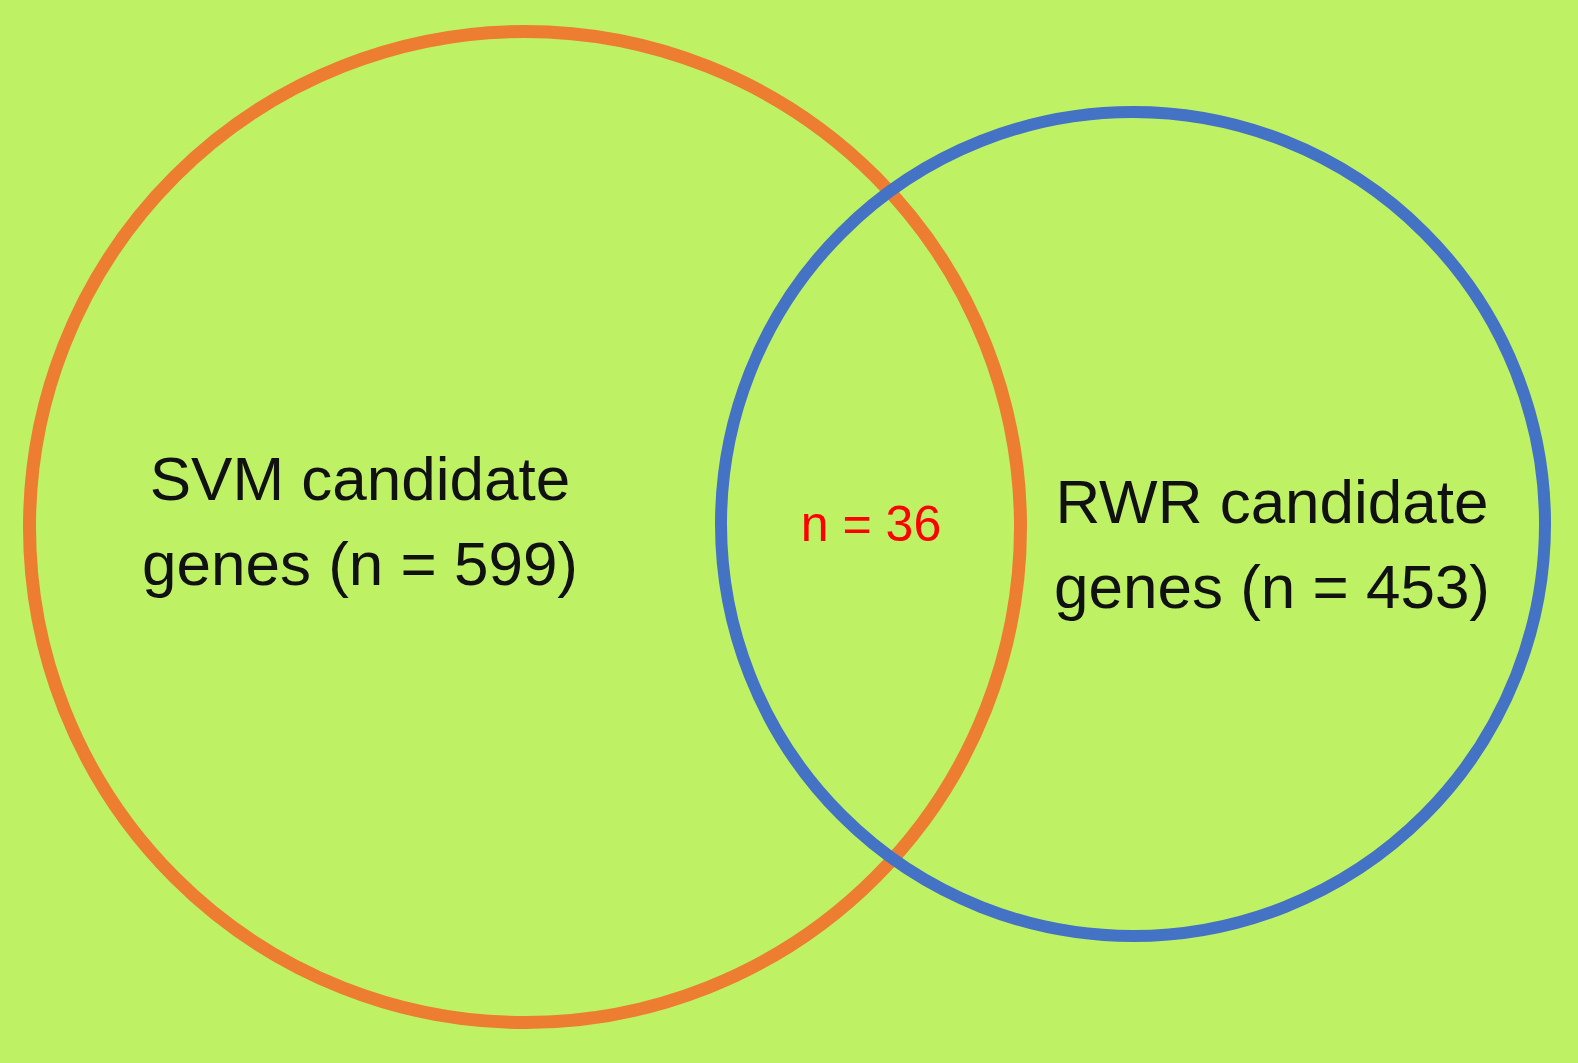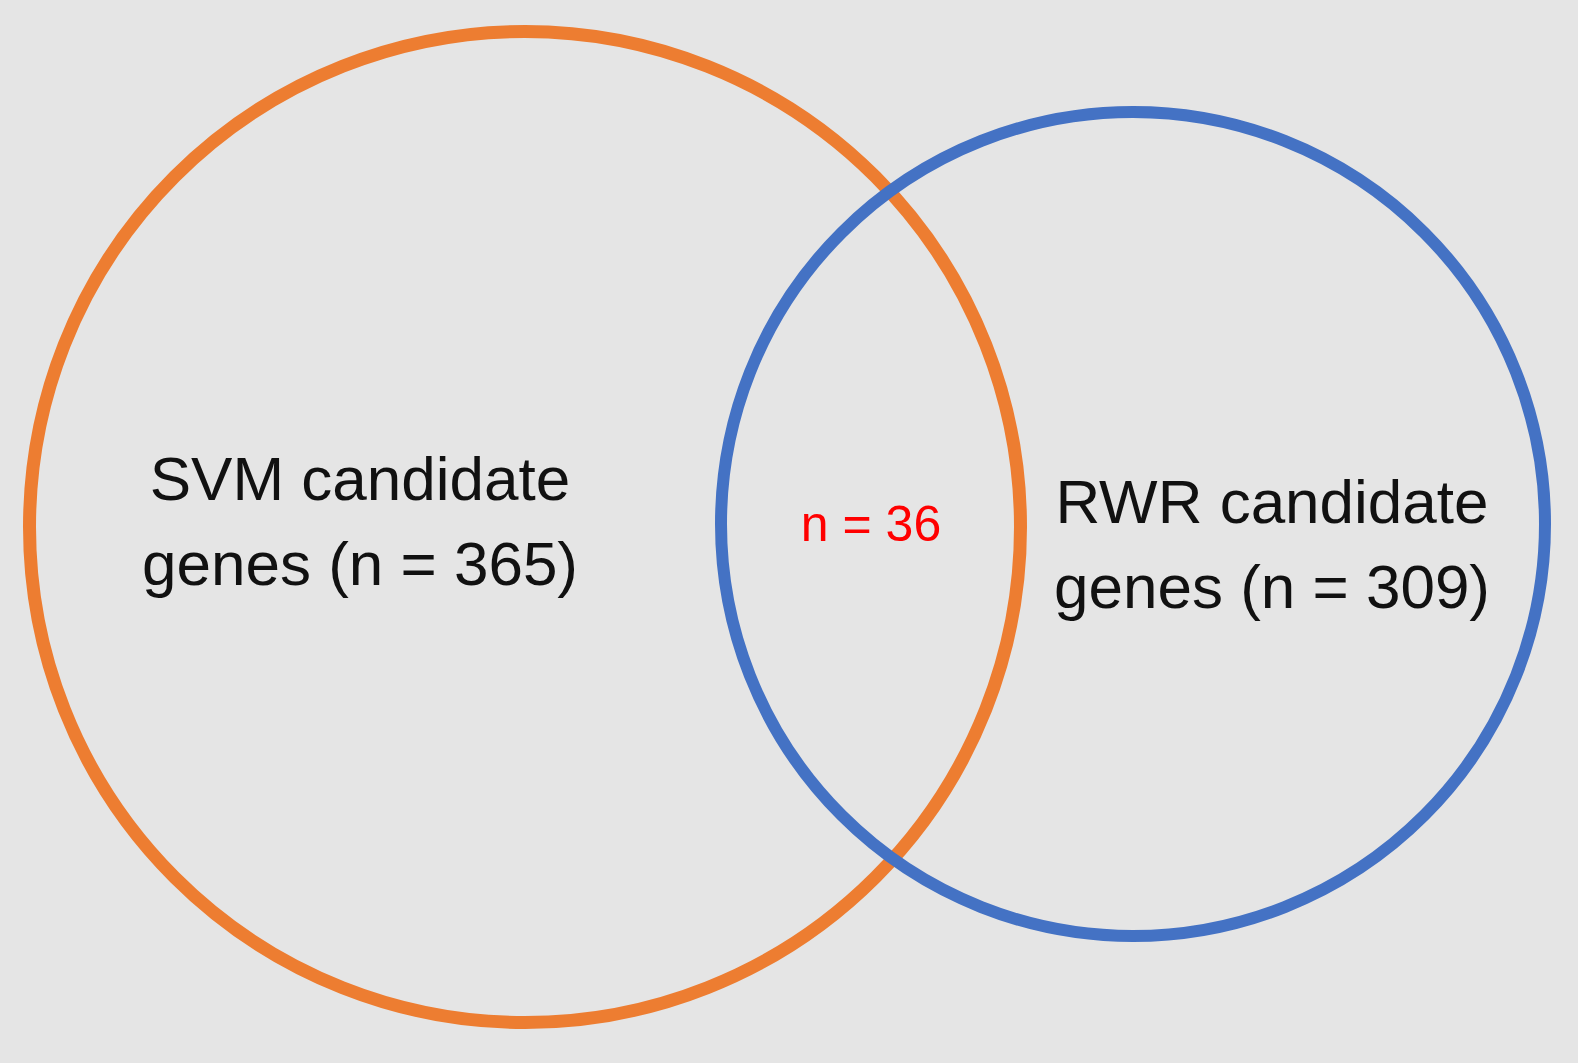--- a/index.html
+++ b/index.html
@@ -9,21 +9,21 @@
   }
   body {
     width: 1578px;
     height: 1063px;
     font-family: "Liberation Sans", sans-serif;
   }
   .stage {
     position: relative;
     width: 1578px;
     height: 1063px;
-    background: #e5e5e5;
+    background: #bef264;
     overflow: hidden;
   }
   .circle {
     position: absolute;
     border-style: solid;
     border-radius: 50%;
     box-sizing: border-box;
     background: transparent;
   }
   
@@ -75,23 +75,23 @@
 <body>
 
 <div class="stage">
 
   <div class="circle circle-left" data-bind-style="border-color:venn.left_set.circle_color" style="border-color: rgb(237, 125, 49);"></div>
 
   <div class="circle circle-right" data-bind-style="border-color:venn.right_set.circle_color" style="border-color: rgb(68, 114, 196);"></div>
 
   <div class="set-label set-label-left">
     <span class="label-line" data-bind="venn.left_set.label_lines.0">SVM candidate</span>
-    <span class="label-line" data-bind="venn.left_set.label_lines.1">genes (n = 365)</span>
+    <span class="label-line" data-bind="venn.left_set.label_lines.1">genes (n = 599)</span>
   </div>
 
   <div class="set-label set-label-right">
     <span class="label-line" data-bind="venn.right_set.label_lines.0">RWR candidate</span>
-    <span class="label-line" data-bind="venn.right_set.label_lines.1">genes (n = 309)</span>
+    <span class="label-line" data-bind="venn.right_set.label_lines.1">genes (n = 453)</span>
   </div>
 
   <div class="intersection-label" data-bind="venn.intersection.label" data-bind-style="color:venn.intersection.text_color" style="color: rgb(255, 0, 0);">n = 36</div>
 
 </div>
 
 </body></html>

